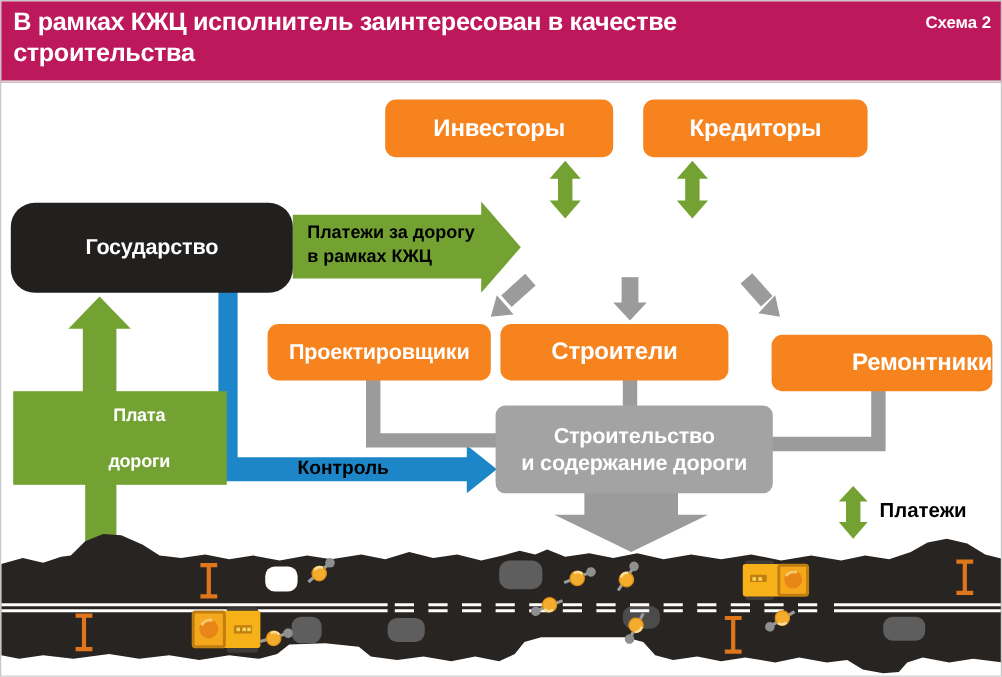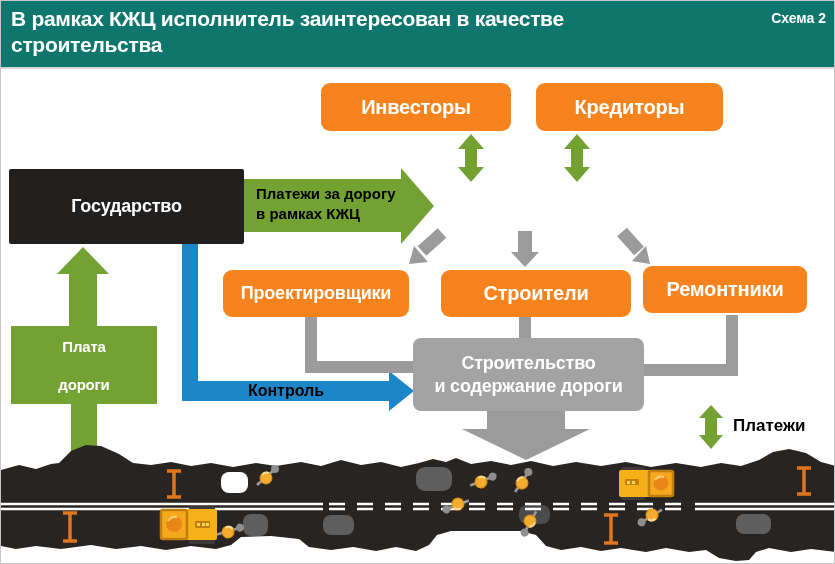--- a/index.html
+++ b/index.html
@@ -2,39 +2,39 @@
 <html style="--orange: #F6831D; --green: #73A233; --blue: #1C86C8;"><head>
 <meta charset="utf-8">
 <style>
   html,body{margin:0;padding:0;background:#e8e8e8;}
   .frame{
     position:relative;width:835px;height:564px;background:#ffffff;
     border:1px solid #c6c6c6;box-sizing:border-box;overflow:hidden;
     font-family:"Liberation Sans","DejaVu Sans",sans-serif;
   }
   .hdr{
-    position:absolute;left:0;top:0;width:835px;height:68px;background:#0f766e;
+    position:absolute;left:0;top:0;width:835px;height:68px;background:#be185d;
     border-bottom:2px solid #d8d8d8;box-sizing:border-box;z-index:3;
   }
   .hdr .title{
     position:absolute;left:10px;top:5px;width:700px;color:#fff;
     font-size:21px;font-weight:bold;line-height:26px;letter-spacing:-0.3px;
   }
   .hdr .scheme{
     position:absolute;right:10px;top:9px;color:#fff;font-size:14px;font-weight:bold;
   }
   .lyr{position:absolute;inset:0;z-index:1;}
   .node{
     position:absolute;display:flex;align-items:center;justify-content:center;
     color:#fff;font-weight:bold;text-align:center;z-index:2;letter-spacing:-0.2px;
   }
   .orange{background:var(--orange,#F6831D);border-radius:9px;font-size:20px;}
-  .blackbox{background:#221F1F;border-radius:2px;font-size:18px;}
+  .blackbox{background:#221F1F;border-radius:20px;font-size:18px;}
   .graybox{background:#A3A3A3;border-radius:8px;font-size:18px;line-height:23px;}
-  .greenbox{background:var(--green,#73A233);font-size:15px;line-height:19px;}
+  .greenbox{background:var(--green,#73A233);font-size:15px;line-height:19px;padding-left:32px;}
   .flowlabel{position:absolute;color:#000000;font-weight:bold;z-index:2;}
   .legend-label{position:absolute;color:#000000;font-weight:bold;font-size:17px;z-index:2;}
 </style>
 </head>
 <body>
 
 <div class="frame">
 
   <div class="hdr">
     <div class="title">
@@ -194,24 +194,24 @@
   </div>
   <div class="node orange" style="left:535px;top:82px;width:187px;height:48px;">
     <span>Кредиторы</span>
   </div>
   <div class="node blackbox" style="left:8px;top:168px;width:235px;height:75px;">
     <span>Государство</span>
   </div>
   <div class="node orange" style="left:222px;top:269px;width:186px;height:47px;font-size:18px;">
     <span>Проектировщики</span>
   </div>
-  <div class="node orange" style="left:440px;top:269px;width:190px;height:47px;">
+  <div class="node orange" style="left:416px;top:269px;width:190px;height:47px;">
     <span>Строители</span>
   </div>
-  <div class="node orange" style="left:642px;top:265px;width:164px;height:47px;">
+  <div class="node orange" style="left:642px;top:278px;width:184px;height:47px;justify-content:flex-end;">
     <span>Ремонтники</span>
   </div>
   <div class="node graybox" style="left:412px;top:337px;width:231px;height:73px;">
     <span>
       <span>Строительство</span><br>
       <span>и содержание дороги</span>
     </span>
   </div>
 
   <div class="node greenbox" style="left:10px;top:325px;width:146px;height:78px;">

